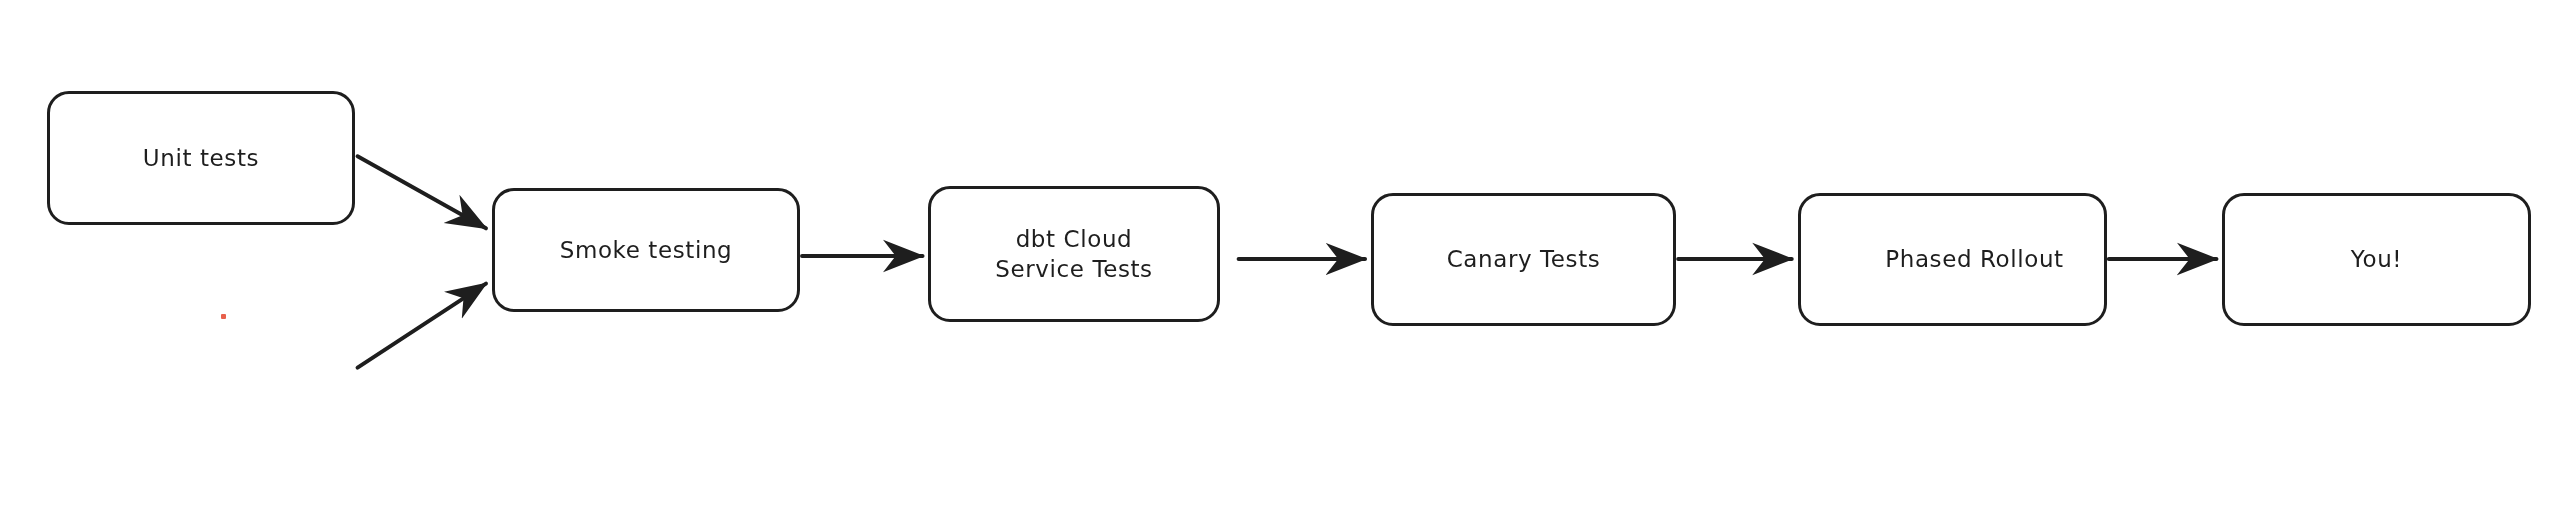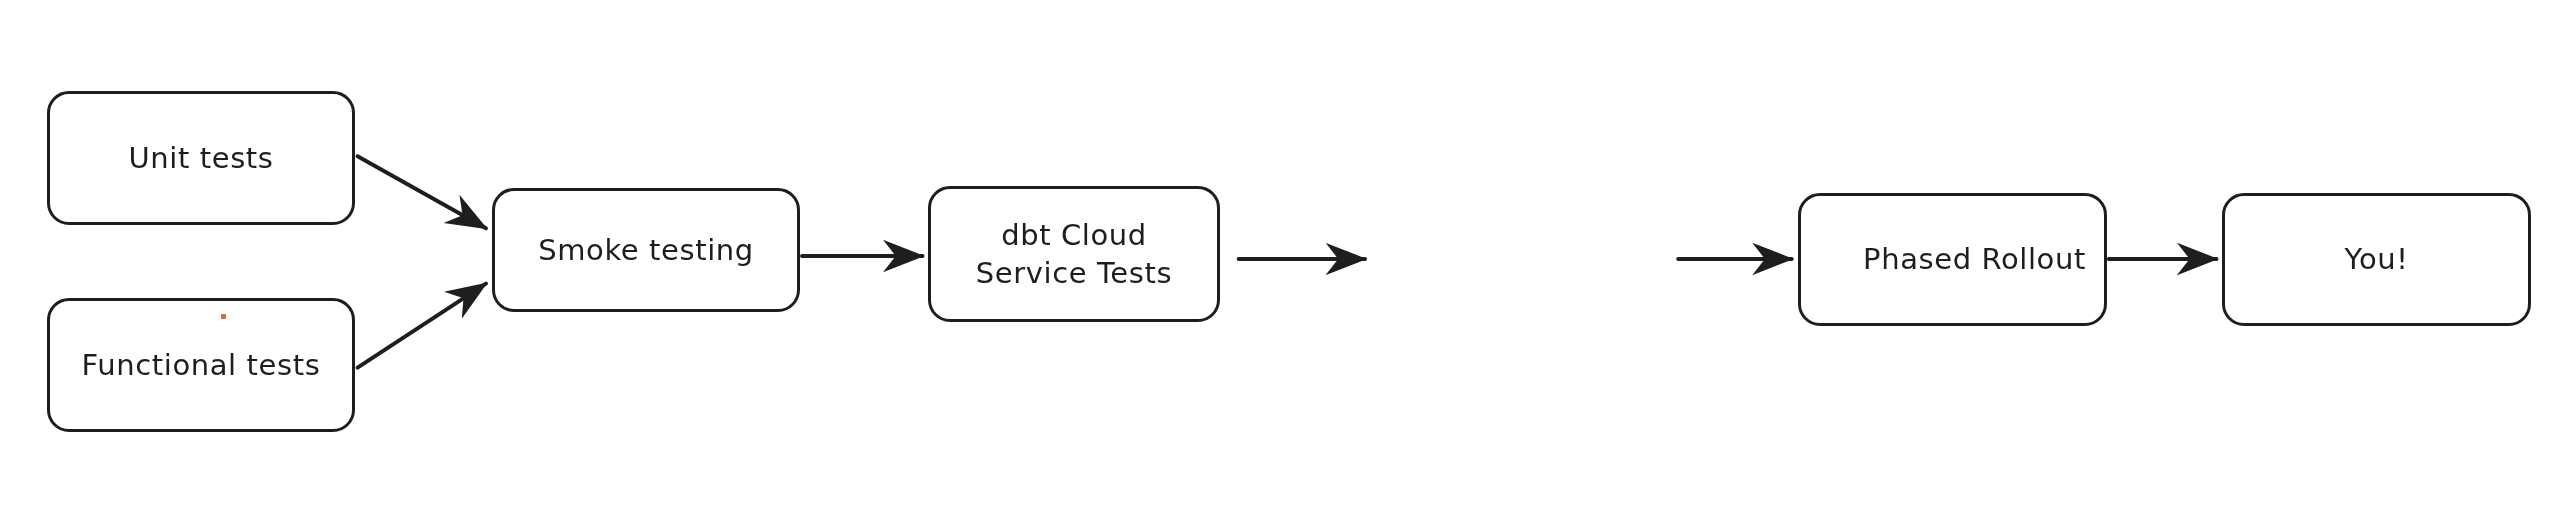--- a/index.html
+++ b/index.html
@@ -31,21 +31,21 @@
     border: 3px solid #1e1e1e;
     border-radius: 22px;
     display: flex;
     align-items: center;
     justify-content: center;
     text-align: center;
   }
   .node-label {
     color: #1e1e1e;
     font-family: "DejaVu Sans", sans-serif;
-    font-size: 29px;
+    font-size: 23px;
     font-weight: 400;
     line-height: 1.32;
     letter-spacing: 0.6px;
     white-space: pre-line;
     user-select: none;
   }
   .artifact-dot {
     position: absolute;
     width: 5px;
     height: 5px;
@@ -75,33 +75,33 @@
 
     <path d="M 1699 262 L 1814 262" fill="none" stroke="#1e1e1e" stroke-width="4" stroke-linecap="round" marker-end="url(#arrowhead)"></path>
 
     <path d="M 2135 262 L 2244 262" fill="none" stroke="#1e1e1e" stroke-width="4" stroke-linecap="round" marker-end="url(#arrowhead)"></path>
   </svg>
 
   <div class="node" style="left:47px; top:91px; width:308px; height:134px;">
     <span class="node-label">Unit tests</span>
   </div>
 
-  <div class="node" style="left:47px; top:298px; width:308px; height:134px;">
-    <span class="node-label">Functional tests</span>
-  </div>
 
   <div class="node" style="left:492px; top:188px; width:308px; height:124px;">
     <span class="node-label">Smoke testing</span>
   </div>
 
   <div class="node" style="left:928px; top:186px; width:292px; height:136px;">
     <span class="node-label">dbt Cloud
 Service Tests</span>
   </div>
 
+  <div class="node" style="left:1371px; top:193px; width:305px; height:133px;">
+    <span class="node-label">Canary Tests</span>
+  </div>
 
   <div class="node" style="left:1798px; top:193px; width:309px; height:133px;padding-left:44px;">
     <span class="node-label">Phased Rollout</span>
   </div>
 
   <div class="node" style="left:2222px; top:193px; width:309px; height:133px;">
     <span class="node-label">You!</span>
   </div>
 
   <div class="artifact-dot" style="left:221px; top:314px;"></div>

